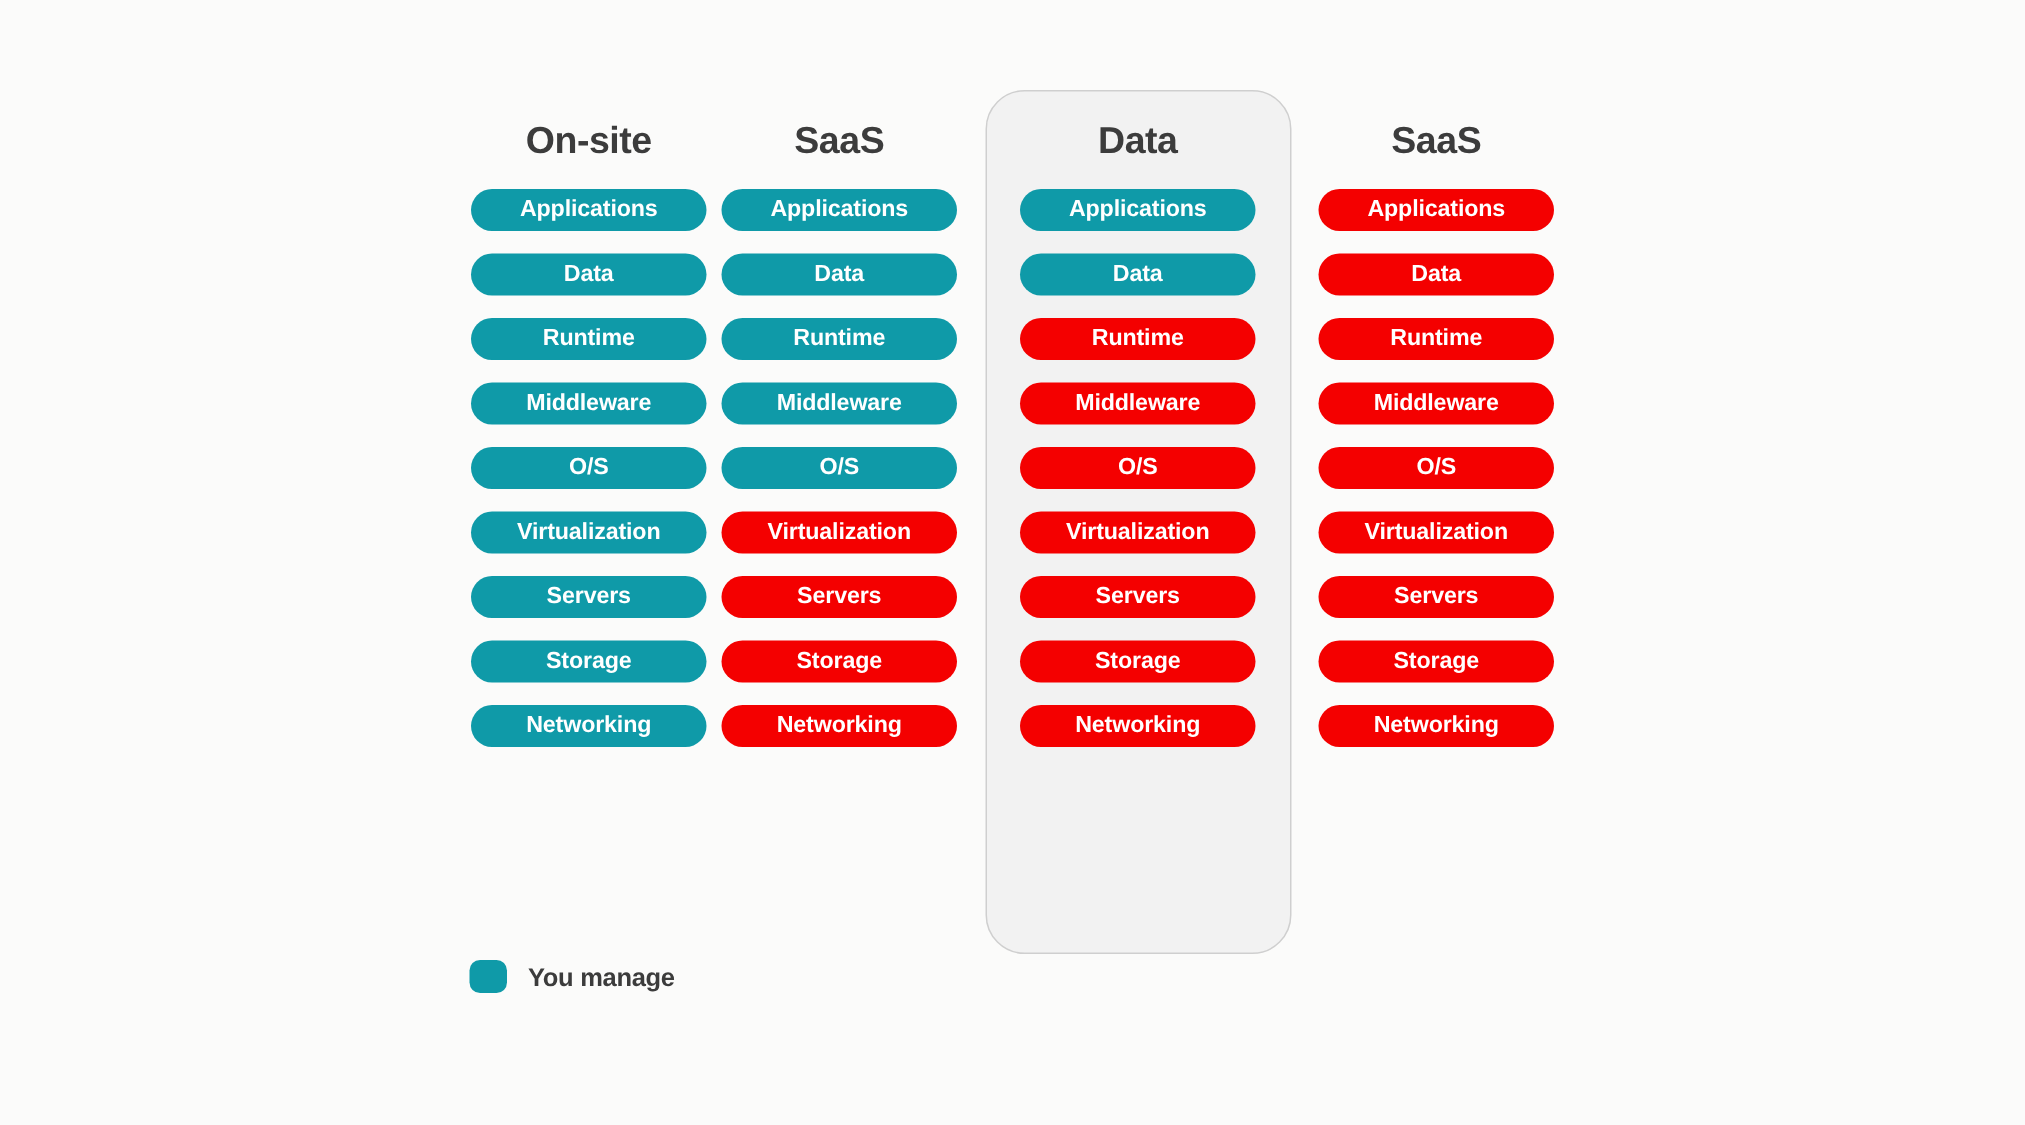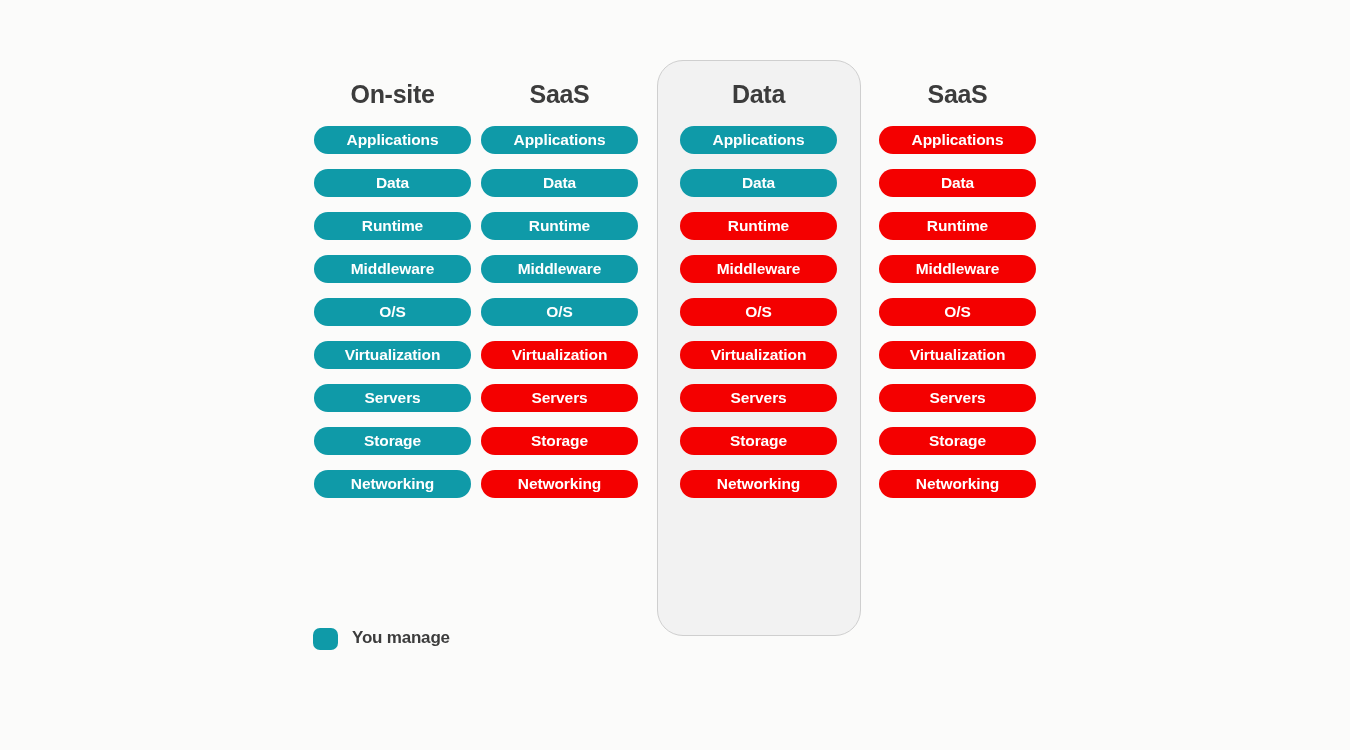--- a/index.html
+++ b/index.html
@@ -89,21 +89,21 @@
   .pill.red  { background: #f40000; }
 
   
   .legend {
     position: absolute;
     left: 313px;
     top: 628px;
   }
   .legend-row {
     display: flex;
-    align-items: flex-start;
+    align-items: flex-end;
     height: 34px;
   }
   .legend-swatch {
     width: 25px;
     height: 22px;
     border-radius: 7px;
     flex: 0 0 auto;
   }
   .legend-swatch.teal { background: #0f9aa8; }
   .legend-swatch.red  { background: #f40000; }

